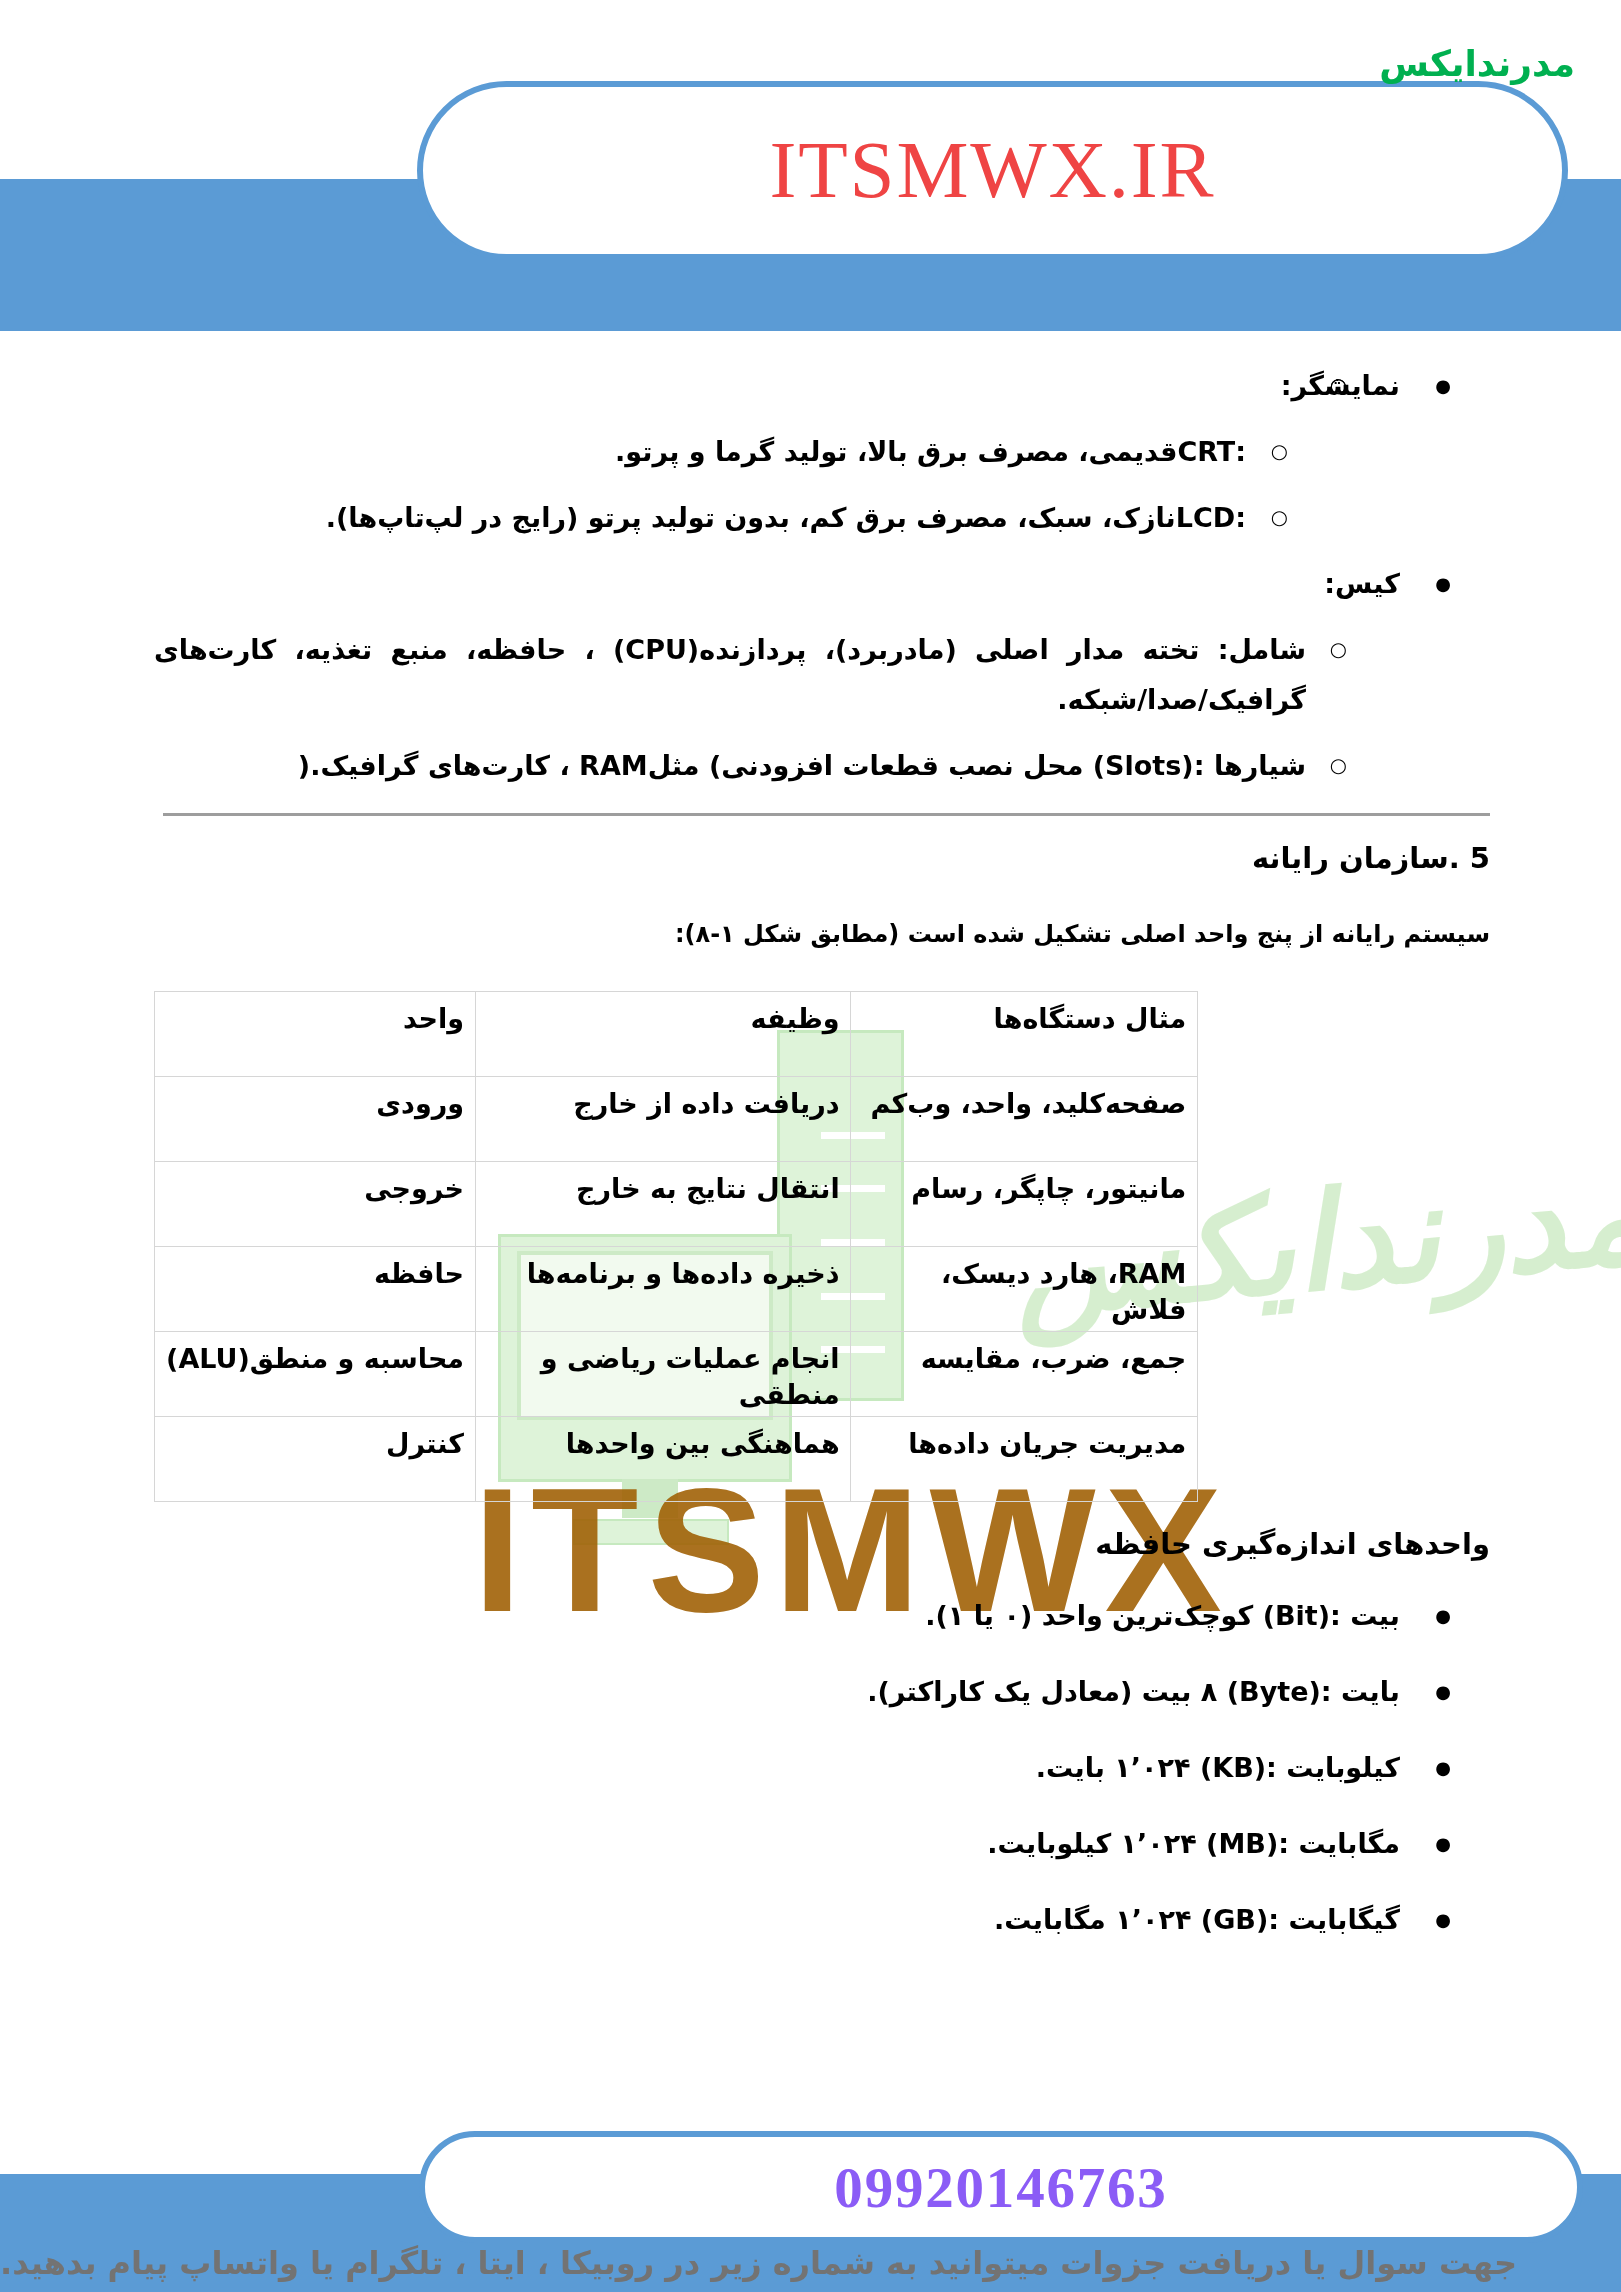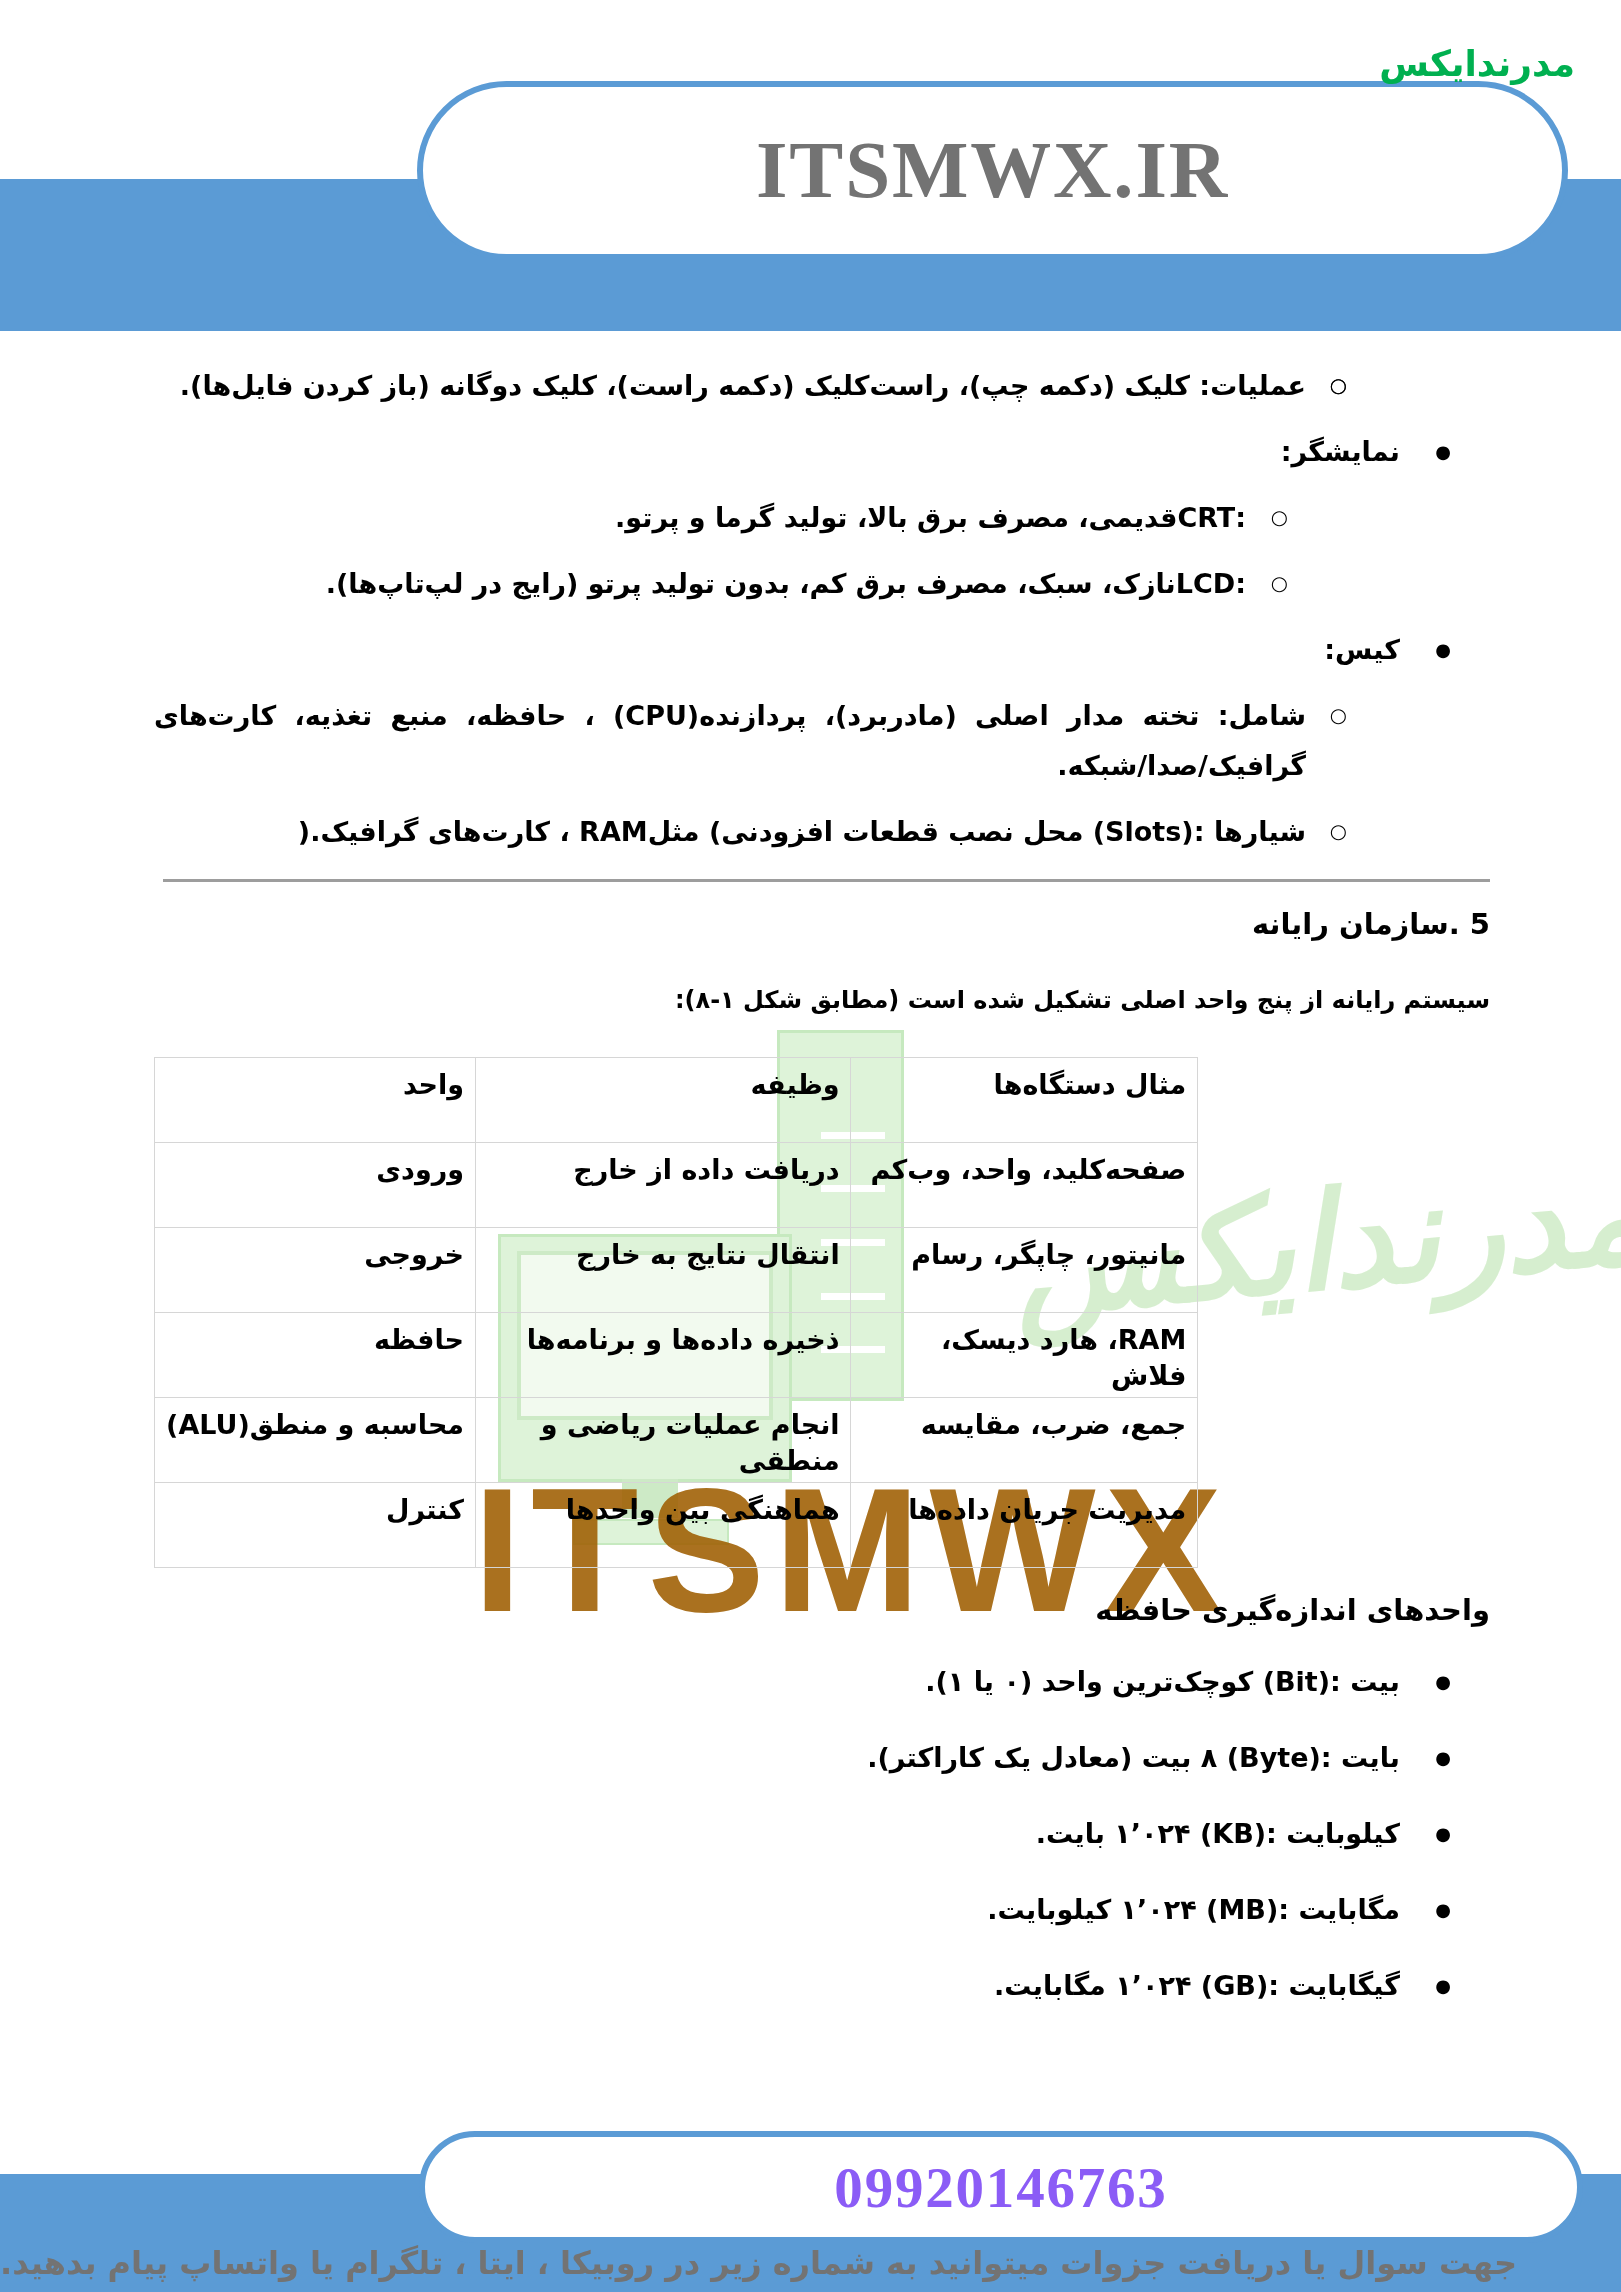--- a/index.html
+++ b/index.html
@@ -5,21 +5,21 @@
   html,body{margin:0;padding:0;background:#ffffff;}
   .page{position:relative;width:1622px;height:2293px;background:#ffffff;overflow:hidden;
         font-family:"DejaVu Sans",sans-serif;font-weight:bold;color:#000;}
 
   
   .site-name{position:absolute;top:43px;right:47px;font-size:36px;color:#00b050;direction:rtl;z-index:3;}
   .header-band{position:absolute;left:0;right:0;top:179px;height:152px;background:#5b9bd5;z-index:1;}
   .header-pill{position:absolute;left:417px;top:81px;width:1139px;height:167px;background:#fff;
                border:6.3px solid #5b9bd5;border-radius:99px;display:flex;align-items:center;
                justify-content:center;z-index:2;}
-  .pill-title{font-family:"Liberation Serif",serif;font-weight:700;font-size:81px;color:#737373;letter-spacing:1.8px;}
+  .pill-title{font-family:"Liberation Serif",serif;font-weight:400;font-size:81px;color:#ef4444;letter-spacing:1.8px;}
   .banner-text{position:absolute;top:266px;left:85px;width:1075px;text-align:center;color:#ffffff;
                font-size:39px;direction:rtl;z-index:3;}
 
   
   .watermark{position:absolute;top:1012px;left:0;right:0;height:663px;z-index:0;}
   .wm-tower{position:absolute;left:777px;top:18px;width:121px;height:365px;background:#def3d9;
             border:3.6px solid #c6e9bf;}
   .wm-tower i{position:absolute;right:16px;width:64px;height:7.2px;background:#ffffff;display:block;}
   .wm-monitor{position:absolute;left:498px;top:222px;width:288px;height:242px;background:#def3d9;
               border:3.6px solid #c6e9bf;}
@@ -88,21 +88,21 @@
     </div>
     <div class="wm-neck"></div>
     <div class="wm-base"></div>
     <div class="wm-script">مدرندایکس</div>
     <div class="wm-big">ITSMWX</div>
   </div>
 
   <div class="content">
     <ul class="blist" id="bullets-top">
         <li class="lv2"><span class="mk">○</span></li>
-        <li class="lv2 just"><span class="mk">○</span><span>عملیات: کلیک (دکمه چپ)، راست‌کلیک (دکمه راست)، کلیک دوگانه (باز کردن فایل‌ها).</span></li>
+        <li class="lv2 just"><span class="mk">○</span></li>
         <li class="lv1"><span class="mk">●</span><span>نمایشگر:</span></li>
         <li class="lv3"><span class="mk">○</span><span>:CRTقدیمی، مصرف برق بالا، تولید گرما و پرتو.</span></li>
         <li class="lv3"><span class="mk">○</span><span>:LCDنازک، سبک، مصرف برق کم، بدون تولید پرتو (رایج در لپ‌تاپ‌ها).</span></li>
         <li class="lv1"><span class="mk">●</span><span>کیس:</span></li>
         <li class="lv2 just"><span class="mk">○</span><span>شامل: تخته مدار اصلی (مادربرد)، پردازنده(CPU) ، حافظه، منبع تغذیه، کارت‌های گرافیک/صدا/شبکه.</span></li>
         <li class="lv2"><span class="mk">○</span><span>شیارها :(Slots) محل نصب قطعات افزودنی) مثلRAM ، کارت‌های گرافیک.(</span></li>
       </ul>
 
     <hr class="divider">
 

